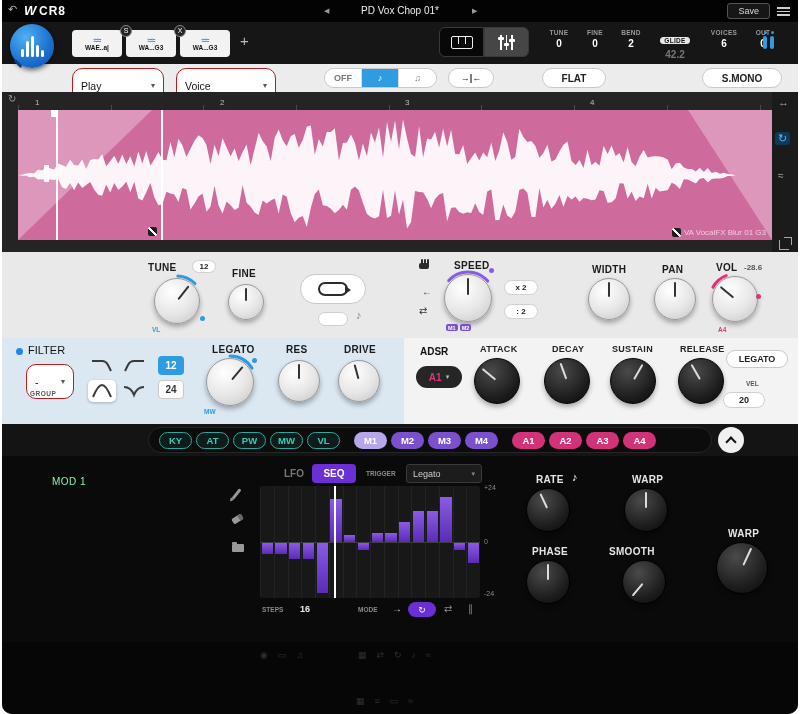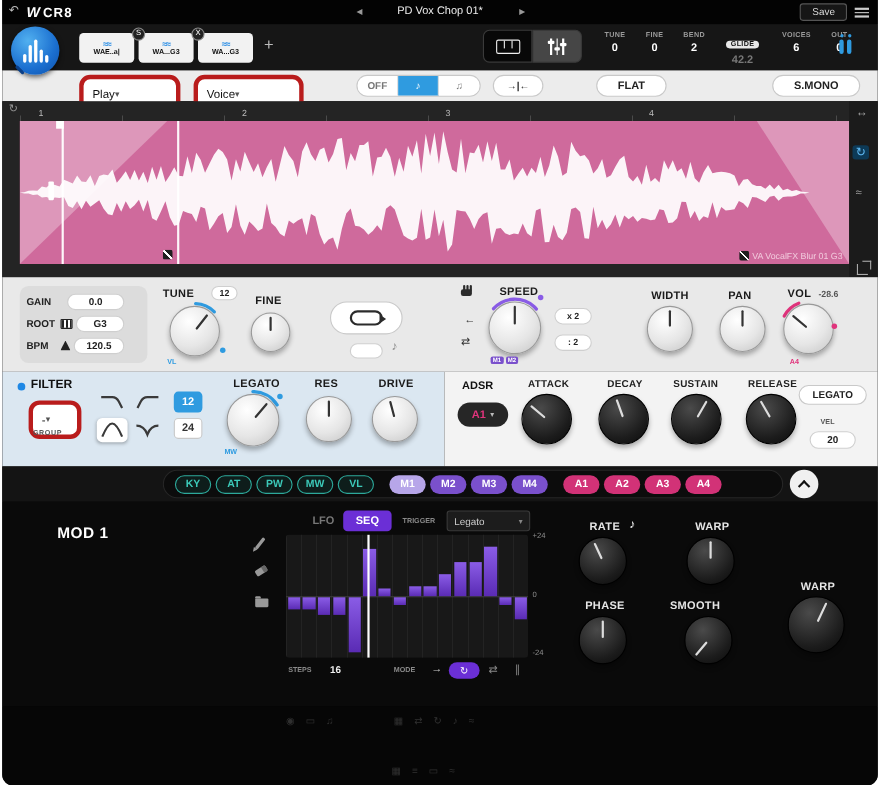--- a/index.html
+++ b/index.html
@@ -39,21 +39,21 @@
 .sliders i:nth-child(3)::after{top:4px}
 .hp{position:absolute;text-align:center}
 .hp .l{font-size:6.5px;color:#9a9a9a;font-weight:bold;letter-spacing:.3px}
 .hp .v{font-size:10px;font-weight:bold;color:#fff;margin-top:2px}
 .hp.hl .l{background:#e8e8e8;color:#111;border-radius:6px;padding:0 4px;display:inline-block}
 .hp.hl .v{color:#777}
 .meter i{position:absolute;width:4px;height:13px;background:#2f9be0;border-radius:2px;top:6px}
 .meter b{position:absolute;width:3px;height:3px;background:#2f9be0;border-radius:50%;top:1px}
 
 .toolbar{left:0;top:64px;width:100%;height:28px;background:#ececec}
-.dd{height:35px;background:#fff;border:4px solid #b91c1c;border-radius:10px;display:flex;align-items:center;padding:0 8px;font-size:10.5px;color:#111}
+.dd{height:35px;background:#fff;border:1px solid #b91c1c;border-radius:10px;display:flex;align-items:center;justify-content:space-between;padding:0 8px;font-size:10.5px;color:#111}
 .dd .chev{color:#555;font-size:8px}
 .wpill{background:#fff;border:1px solid #c9c9c9;border-radius:10px;display:flex;align-items:center;justify-content:center;font-size:10px;font-weight:bold;color:#222}
 .seg{display:flex;height:20px;border-radius:10px;overflow:hidden;border:1px solid #c9c9c9}
 .seg>div{width:37px;display:flex;align-items:center;justify-content:center;background:#fff;font-size:9px;font-weight:bold;color:#777;border-right:1px solid #ddd}
 .seg>div:last-child{border-right:none}
 .seg .on{background:#2f9be0;color:#fff}
 
 .wavesec{left:0;top:92px;width:100%;height:160px;background:#242424}
 .ruler{left:16px;top:6px;width:754px;height:12px;background:repeating-linear-gradient(90deg,#4a4a4a 0 1px,transparent 1px 92.7px);background-size:100% 5px;background-position:0 100%;background-repeat:no-repeat}
 .rnum{position:absolute;top:0;font-size:8px;color:#bdbdbd}
@@ -109,21 +109,21 @@
 .mpill{width:33px;height:17px;border-radius:9px;font-size:9.5px;font-weight:bold;display:flex;align-items:center;justify-content:center;flex:0 0 auto}
 .mpill.teal{color:#3cc9b9;border:1.5px solid #2da99b;background:#0e1d1b}
 .mpill.purple{background:#7a50cc;color:#fff}
 .mpill.purple.sel{background:#b7a6e9}
 .mpill.magenta{background:#d23277;color:#fff}
 .gap{width:6px;flex:0 0 auto}
 .eject{left:716px;top:3px;width:26px;height:26px;border-radius:50%;background:#f0f0f0;display:flex;align-items:center;justify-content:center}
 .eject i{width:8px;height:8px;border-left:2px solid #111;border-top:2px solid #111;transform:rotate(45deg);margin-top:4px}
 
 .modsec{left:0;top:456px;width:100%;height:186px;background:#0a0a0a}
-.modtitle{color:#ffffff;font-size:14px;font-weight:bold;letter-spacing:.5px}
+.modtitle{color:#86efac;font-size:10px;font-weight:normal;letter-spacing:.5px}
 .lfotab{color:#777;font-size:10px;font-weight:bold}
 .seqtab{background:#6b2fd6;color:#fff;font-size:10px;font-weight:bold;border-radius:4px;display:flex;align-items:center;justify-content:center}
 .trglabel{color:#8a8a8a;font-size:6.5px;font-weight:bold}
 .ddd{background:#1c1c1c;border:1px solid #3a3a3a;border-radius:3px;color:#ccc;font-size:9px;display:flex;align-items:center;justify-content:space-between;padding:0 6px}
 .seqpanel{left:258px;top:30px;width:220px;height:112px;background:#181818;border-radius:3px;background-image:repeating-linear-gradient(90deg,#232323 0 1px,transparent 1px 13.75px);overflow:hidden}
 .centerline{left:0;top:56px;width:100%;height:1px;background:#3c3c3c}
 .seqbar{position:absolute;background:linear-gradient(180deg,#8a5ce6,#5a2bb4)}
 .playhead{width:1.5px;background:#fff;top:0;height:112px}
 .scl{color:#8a8a8a;font-size:7px}
 .modsmall{color:#8a8a8a;font-size:6.5px;font-weight:bold}
@@ -278,36 +278,20 @@
     </div>
     <div class="a rstrip">
       <span class="a" style="top:4px;left:6px;color:#aaa;font-size:11px">↔</span>
       <span class="a" style="top:40px;left:3px;color:#5fb8f2;font-size:11px;background:#0d3a57;border-radius:3px;padding:0 3px">↻</span>
       <span class="a" style="top:78px;left:6px;color:#aaa;font-size:10px">≈</span>
       <div class="a cropico" style="top:148px;left:7px"></div>
     </div>
   </div>
 
   <div class="a ctl1">
-    <div class="a infobox">
-      <div class="inforow">
-        <span class="il" style="width:34px">GAIN</span>
-        <span class="vpill" style="width:52px">0.0</span>
-      </div>
-      <div class="inforow">
-        <span class="il" style="width:28px">ROOT</span>
-        <span class="rooticon"></span>
-        <span class="vpill" style="width:44px">G3</span>
-      </div>
-      <div class="inforow">
-        <span class="il" style="width:28px">BPM</span>
-        <span class="bpmicon"></span>
-        <span class="vpill" style="width:46px">120.5</span>
-      </div>
-    </div>
 
     <span class="a klabel" style="left:146px;top:10px">TUNE</span>
     <span class="a vpill" style="left:190px;top:8px;width:24px;height:13px;font-size:8px">12</span>
     <svg class="a" style="left:147px;top:21px" width="56" height="56">
         <circle cx="28" cy="28" r="25" fill="none" stroke="#2f9be0" stroke-width="3" stroke-linecap="round" stroke-dasharray="19 139" transform="rotate(-88 28 28)"></circle>
       </svg>
     <div class="a knob" style="left:152px;top:26px;width:46px;height:46px">
         <div class="ind" style="transform:rotate(38deg)"></div>
       </div>
     <span class="a dot" style="left:198px;top:64px;background:#2f9be0"></span>
@@ -363,21 +347,21 @@
       </svg>
     <div class="a knob" style="left:710px;top:24px;width:46px;height:46px">
         <div class="ind" style="transform:rotate(-50deg)"></div>
       </div>
     <span class="a dot" style="left:754px;top:42px;background:#e0347c"></span>
     <span class="a slabel" style="left:716px;top:74px;color:#e0347c">A4</span>
   </div>
 
   <div class="a fpanel">
     <span class="a dot" style="left:14px;top:10px;width:7px;height:7px;background:#1e88e5"></span>
-    <span class="a" style="left:26px;top:6px;font-size:11px;font-weight:bold;color:#111">FILTER</span>
+    <span class="a" style="left:26px;top:6px;font-size:11px;font-weight:normal;color:#111">FILTER</span>
     <div class="a dd" style="left:24px;top:26px;width:48px">
       <span>-</span>
       <span class="chev">▾</span>
     </div>
     <span class="a" style="left:28px;top:52px;font-size:6.5px;font-weight:bold;color:#555;letter-spacing:.5px">GROUP</span>
     <div class="a ficon" style="left:86px;top:16px">
         <svg width="22" height="16">
           <path d="M1 4 L11 4 Q15 4 17 8 L20 14" stroke="#3a3a3a" stroke-width="2" fill="none"></path>
         </svg>
       </div>
@@ -434,21 +418,21 @@
     <span class="a klabel2" style="left:208px;top:6px">SUSTAIN</span>
     <div class="a knob dark" style="left:206px;top:20px;width:46px;height:46px">
         <div class="ind" style="transform:rotate(30deg)"></div>
       </div>
     <span class="a klabel2" style="left:276px;top:6px">RELEASE</span>
     <div class="a knob dark" style="left:274px;top:20px;width:46px;height:46px">
         <div class="ind" style="transform:rotate(-30deg)"></div>
       </div>
     <div class="a wpill" style="left:322px;top:12px;width:62px;height:18px;font-size:9px">LEGATO</div>
     <span class="a" style="left:342px;top:42px;font-size:6.5px;font-weight:bold;color:#555">VEL</span>
-    <div class="a vpill" style="left:332px;top:54px;width:42px;height:16px">20</div>
+    <div class="a vpill" style="left:319px;top:54px;width:42px;height:16px">20</div>
   </div>
 
   <div class="a pillrow">
     <div class="a pillbar" id="pills">
         <div class="mpill teal">KY</div>
         <div class="mpill teal">AT</div>
         <div class="mpill teal">PW</div>
         <div class="mpill teal">MW</div>
         <div class="mpill teal">VL</div>
         <div class="gap"></div>

